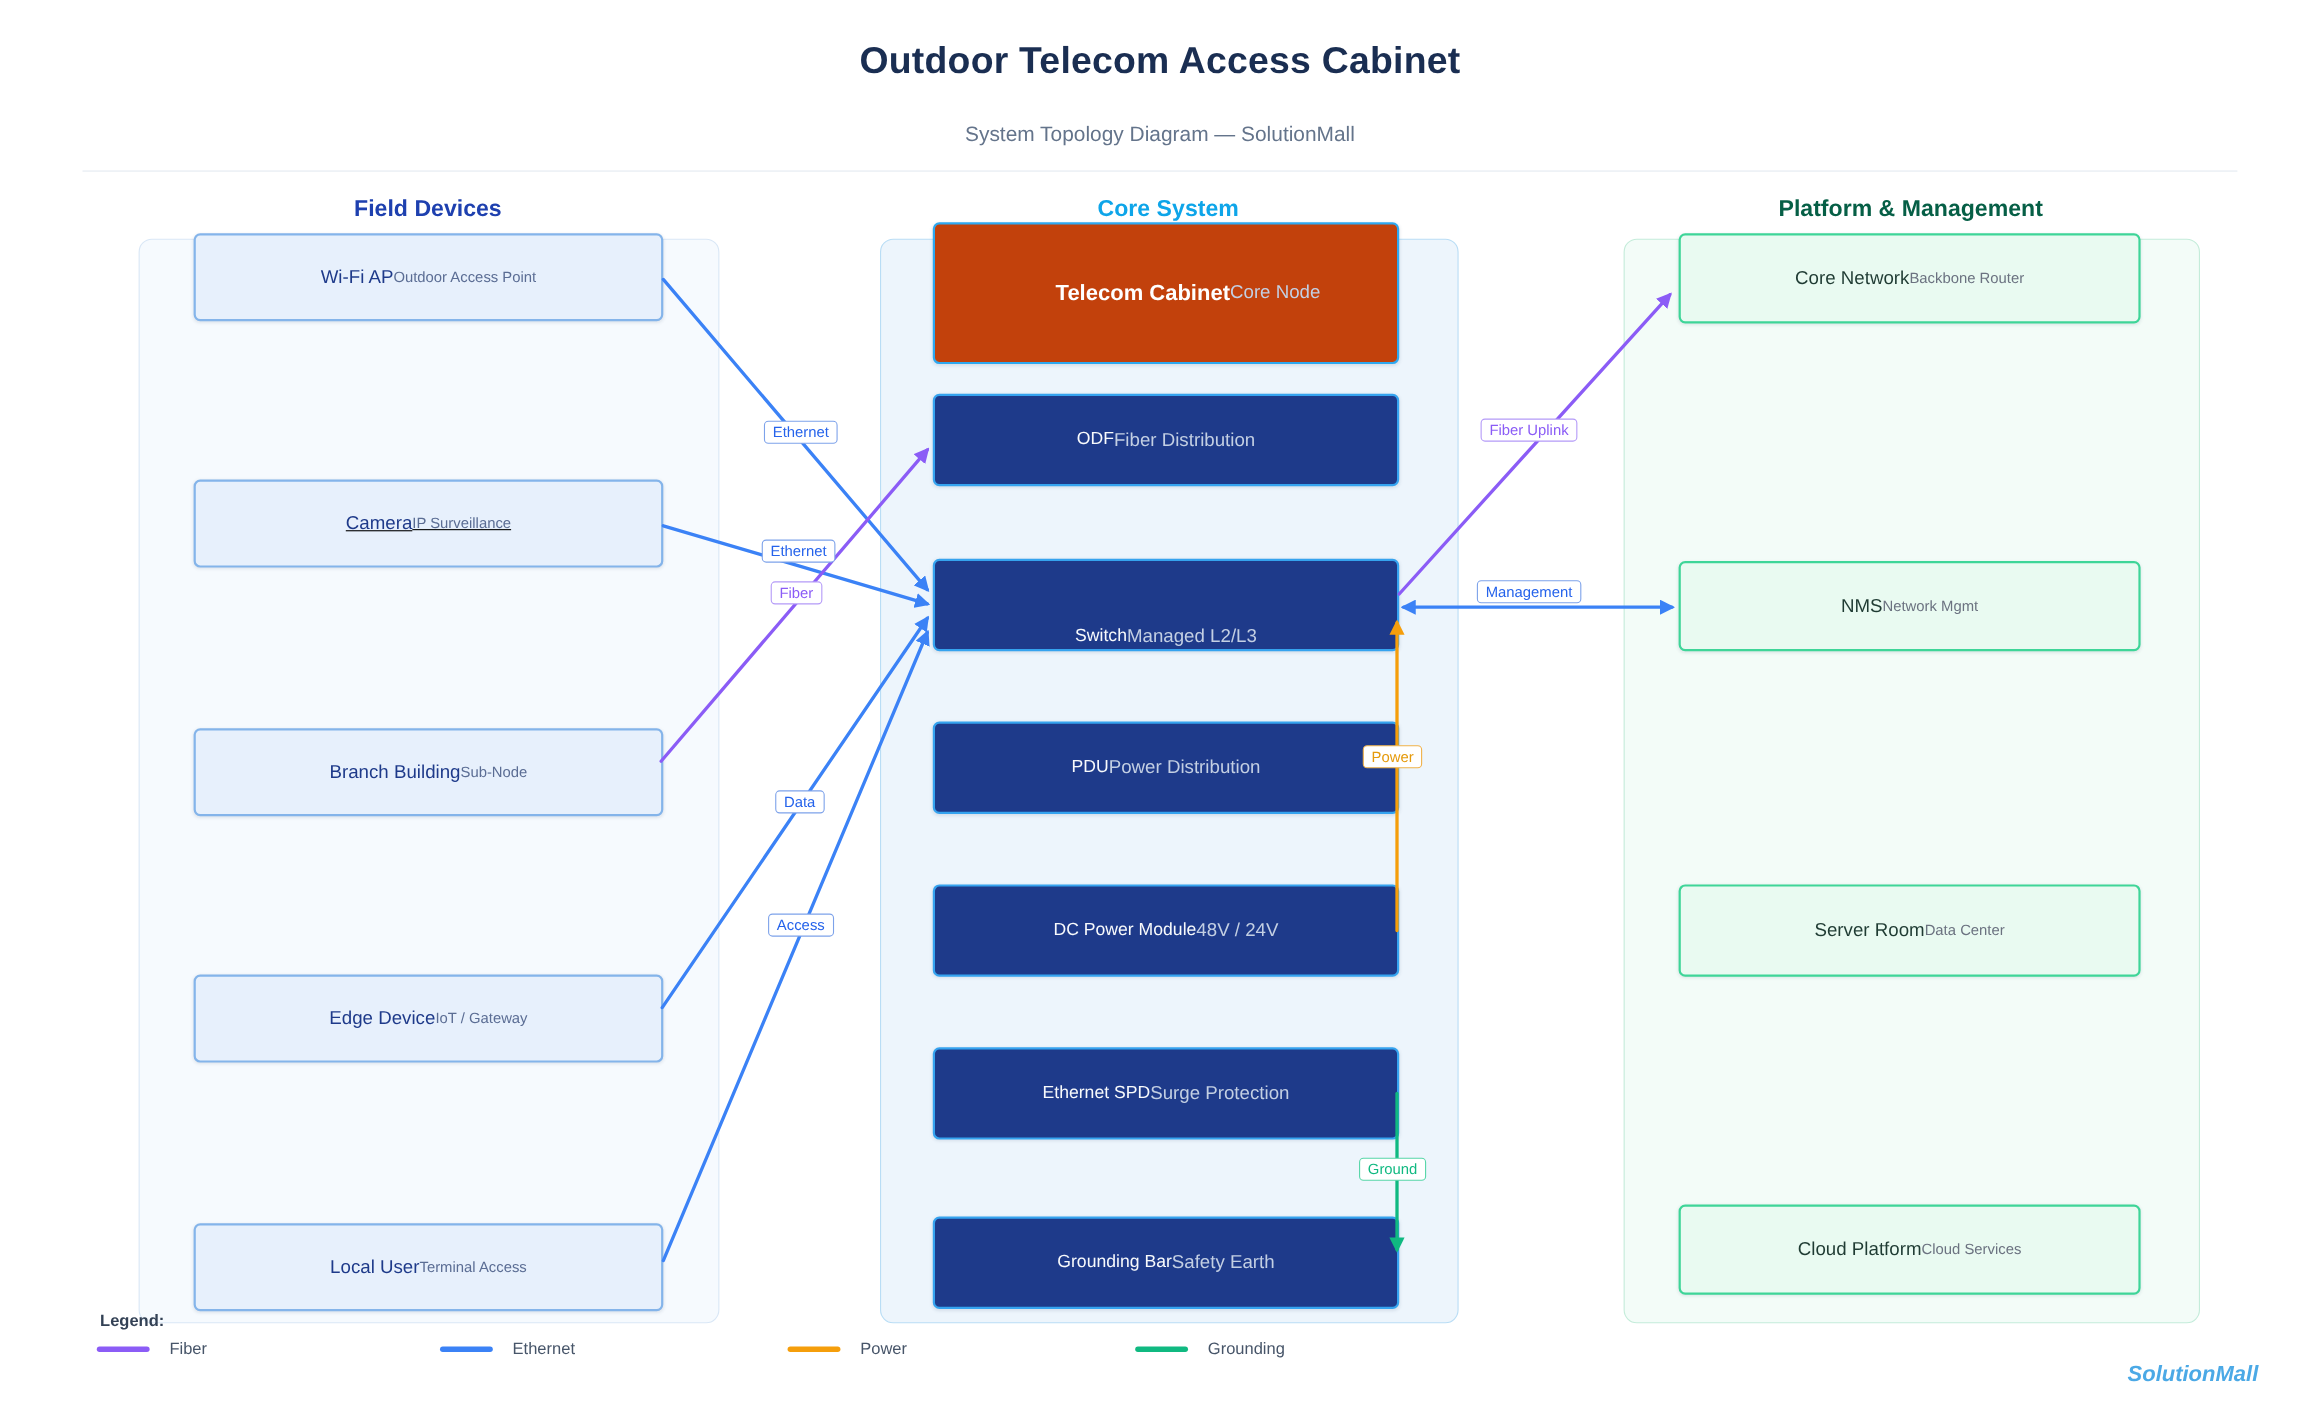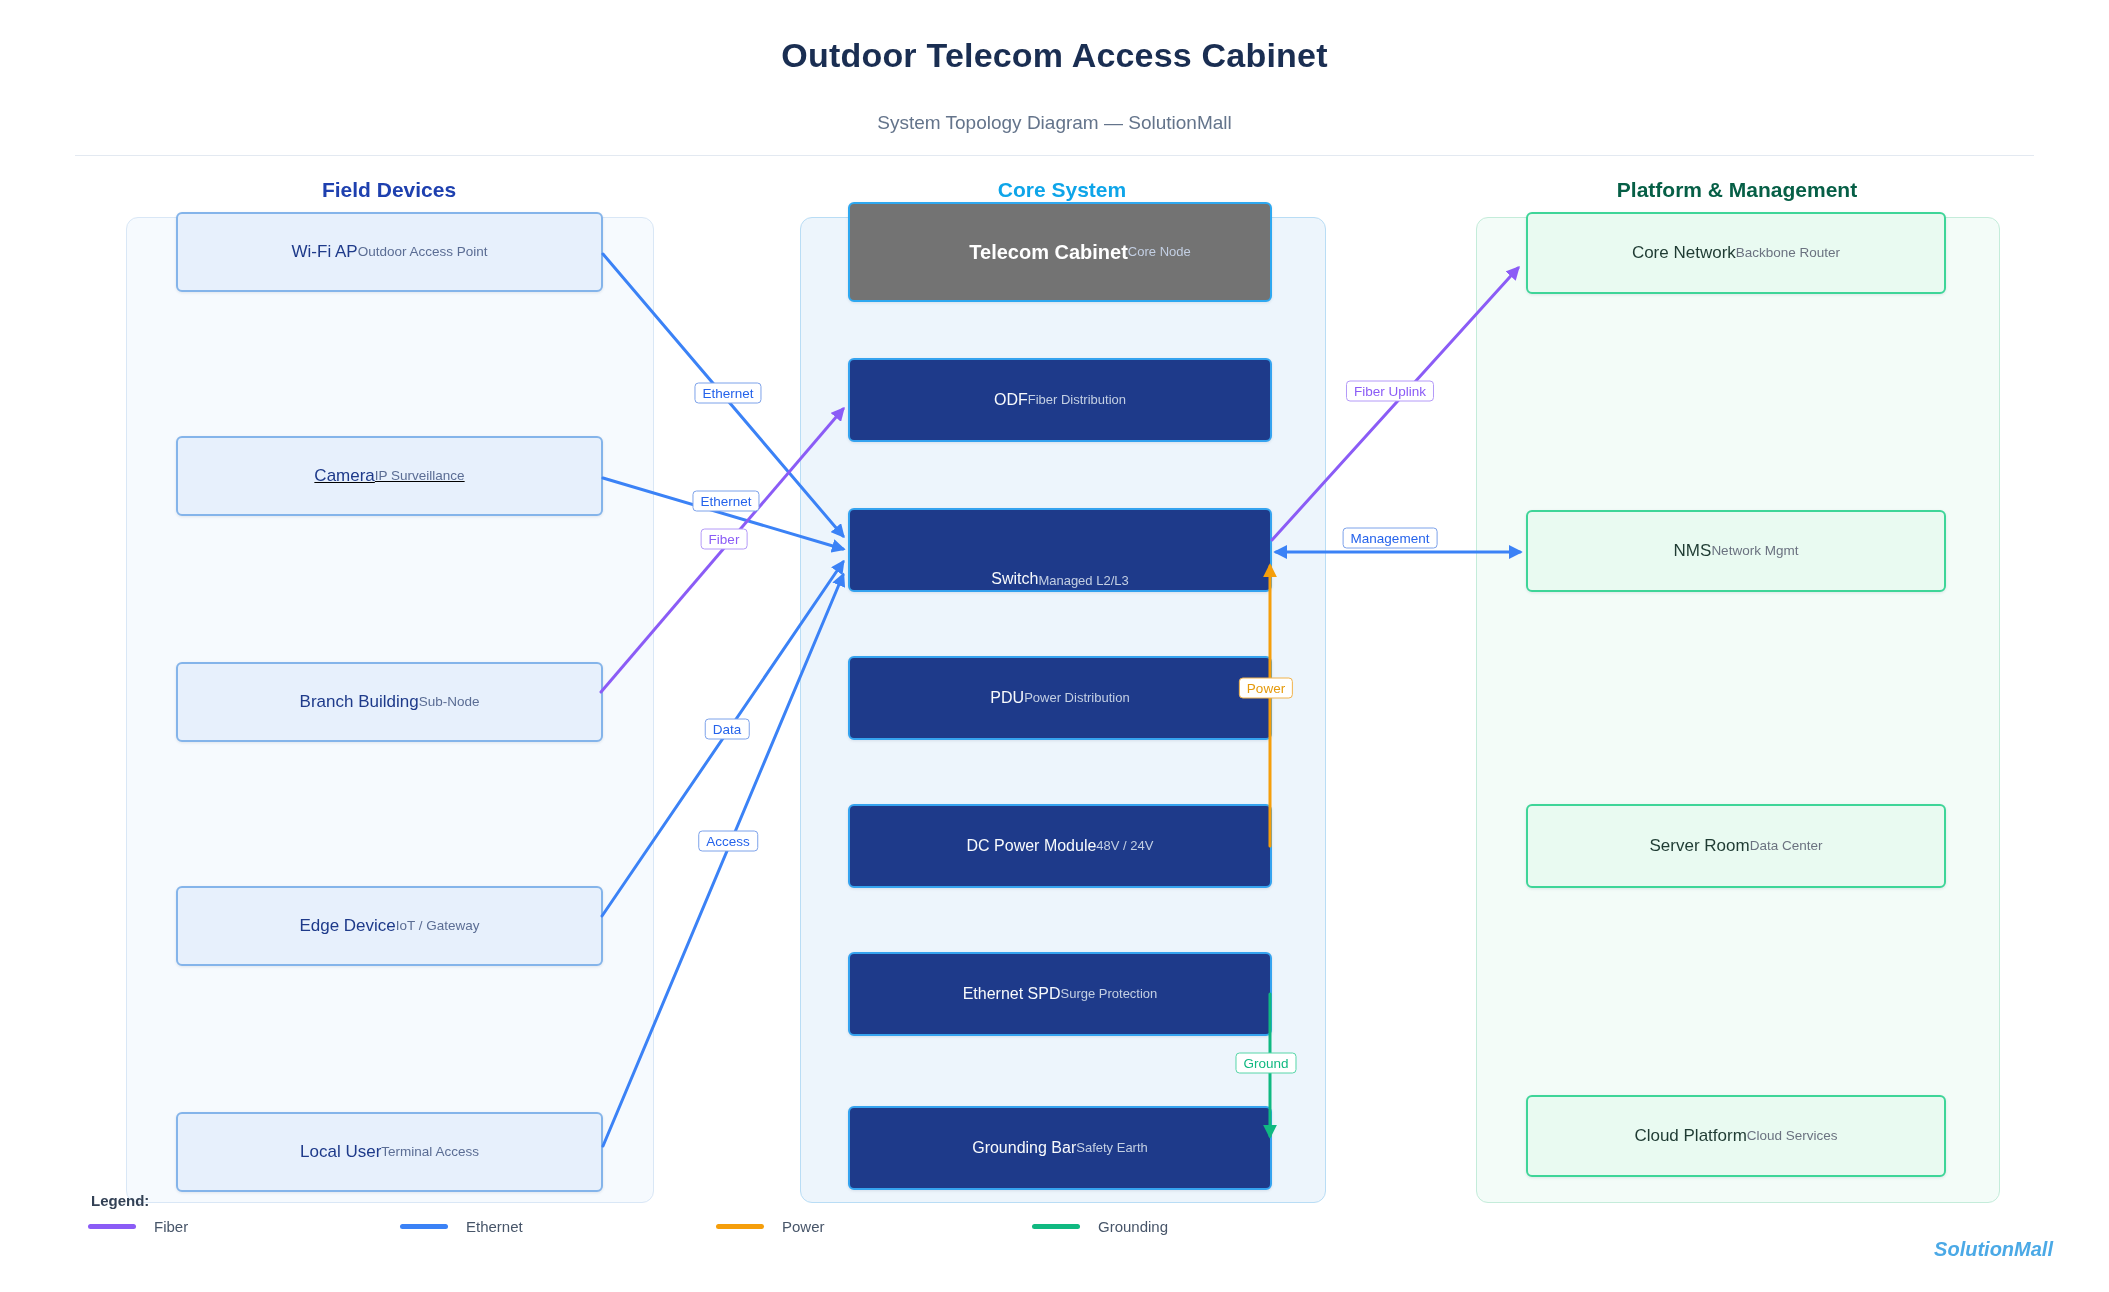--- a/index.html
+++ b/index.html
@@ -31,22 +31,22 @@
     justify-content:center;box-sizing:border-box;text-align:center;
     box-shadow:0 1px 3px rgba(15,40,80,.10);
   }
   .node .t{font-size:17px;font-weight:500;line-height:1.3;}
   .node .s{font-size:13.5px;line-height:1.3;}
   .field-node{left:176px;width:427px;height:80px;background:#e7f0fc;border:2px solid #84b4ea;}
   .field-node .t{color:#1e3a8a;}
   .field-node .s{color:#5b6d94;}
   .core-node{left:848px;width:424px;height:84px;background:#1e3a8a;border:2px solid #35a3ef;}
   .core-node .t{color:#f8fafc;font-size:16px;}
-  .core-node .s{color:#c3cfe3;font-size:13px;}
-  .core-node.cabinet{height:100px;background:#737373;border-color:#2ea8f0;padding-left:40px;}
+  .core-node .s{color:#c3cfe3;font-size:17px;}
+  .core-node.cabinet{height:129px;background:#c2410c;border-color:#2ea8f0;padding-left:40px;}
   .core-node.cabinet .t{font-size:20px;font-weight:bold;color:#ffffff;}
   .platform-node{left:1526px;width:420px;height:82px;background:#e9faf1;border:2px solid #3ed598;}
   .platform-node .t{color:#1f3b33;}
   .platform-node .s{color:#6b7280;}
   
   .edge-layer{left:0;top:0;z-index:5;pointer-events:none;}
   .edge{fill:none;stroke-width:3;stroke-linecap:round;}
   
   .edge-label{
     transform:translate(-50%,-50%);z-index:6;background:#ffffff;

